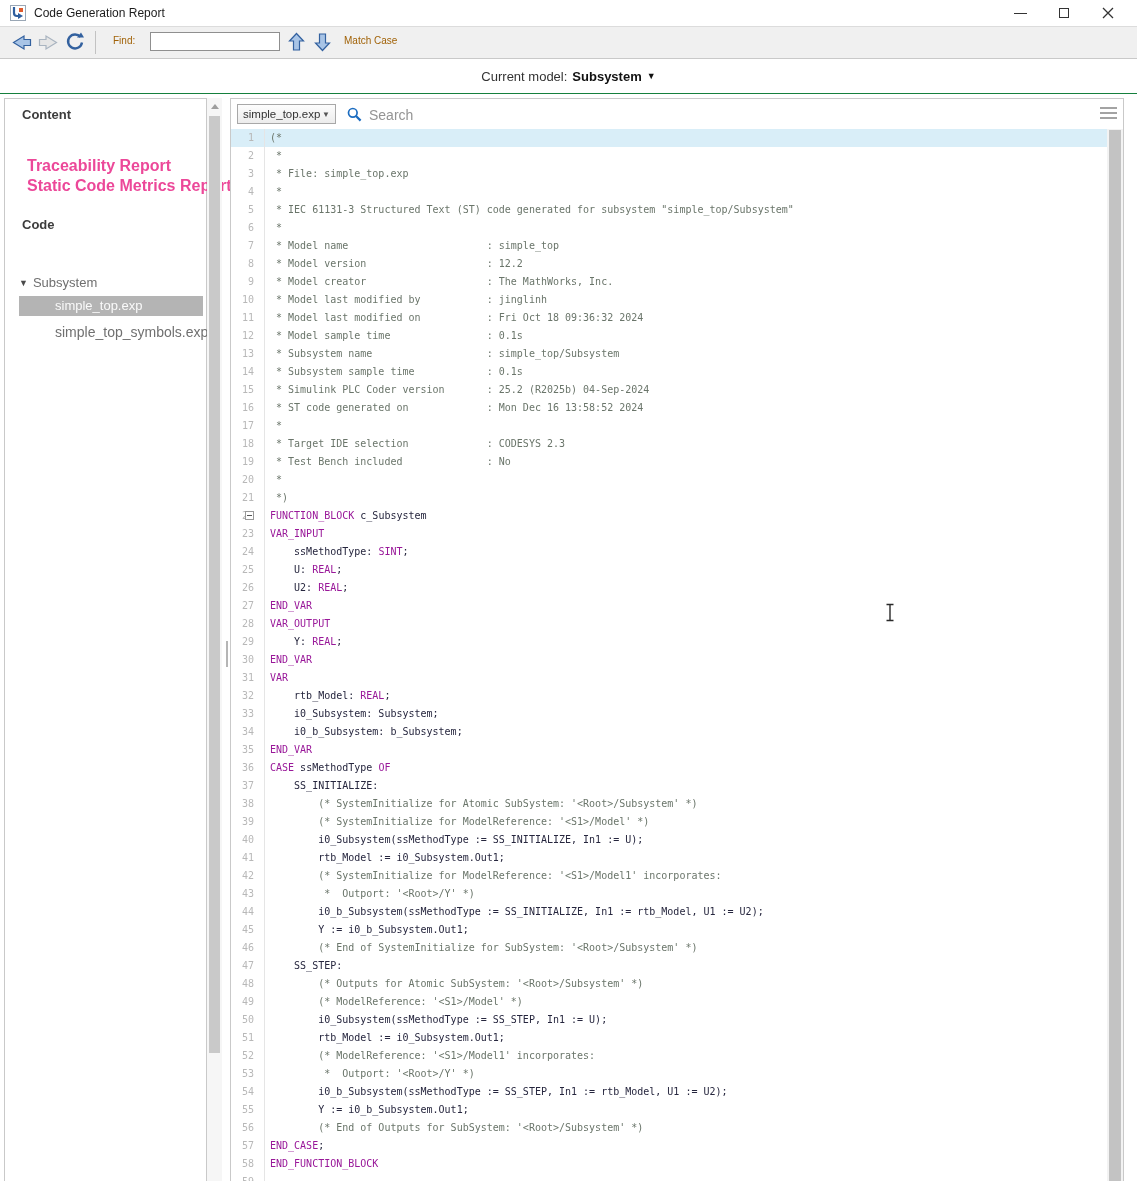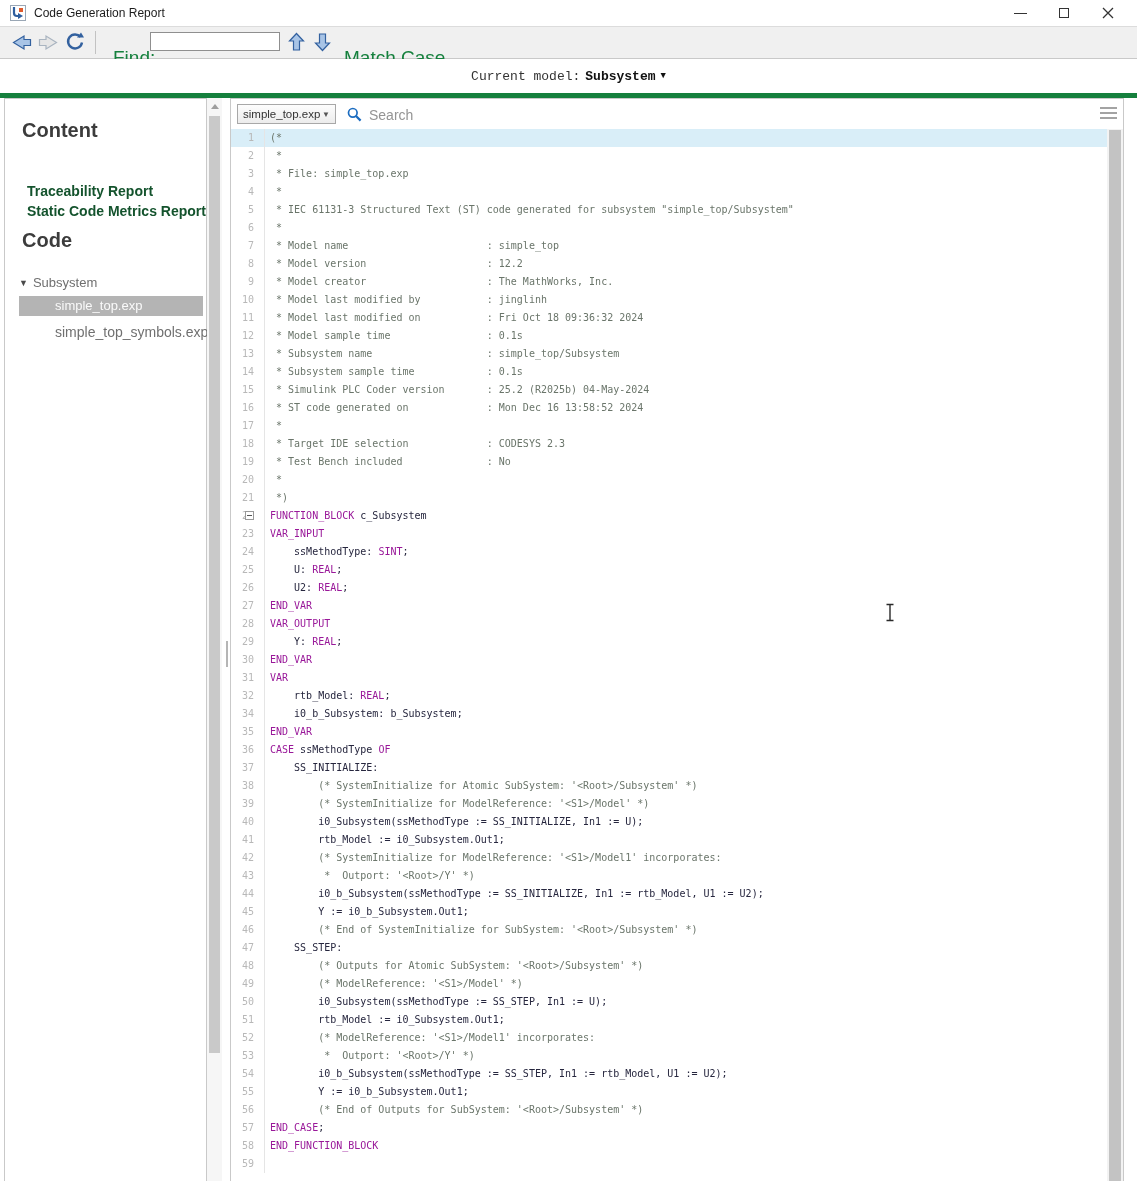--- a/index.html
+++ b/index.html
@@ -13,30 +13,30 @@
   .app-icon{position:absolute;left:10px;top:5px;width:16px;height:16px;border:1px solid #9aa7b5;background:#fff;box-sizing:border-box;}
   .title-text{position:absolute;left:34px;top:0;line-height:26px;font-size:12px;color:#1c1c1c;}
   .winbtn{position:absolute;top:0;width:28px;height:26px;display:flex;align-items:center;justify-content:center;}
   .wb-min{left:1006px;} .wb-max{left:1050px;} .wb-close{left:1094px;}
   .min-glyph{width:13px;height:0;border-top:1.5px solid #333;}
   .max-glyph{width:10px;height:10px;border:1.3px solid #333;box-sizing:border-box;}
   
   .toolbar{position:absolute;left:0;top:27px;right:0;height:31px;background:#f0f0f0;border-bottom:1px solid #c9c9c9;}
   .tb-abs{position:absolute;}
   .tb-sep{position:absolute;left:95px;top:4px;width:1px;height:23px;background:#c2c2c2;}
-  .tb-label{font-size:19px;color:#15803d;top:20px;}
+  .tb-label{font-size:10px;color:#a16207;top:8px;}
   .find-input{position:absolute;left:150px;top:5px;width:130px;height:19px;border:1px solid #8f8f8f;box-sizing:border-box;font-size:12px;padding:0 4px;background:#fff;outline:none;}
   
-  .modelbar{position:absolute;left:0;top:59px;right:0;height:34px;background:#fff;border-bottom:5px solid #15803d;display:flex;align-items:center;justify-content:center;font-size:13px;color:#333;font-family:Liberation Mono, monospace;}
+  .modelbar{position:absolute;left:0;top:59px;right:0;height:34px;background:#fff;border-bottom:1px solid #15803d;display:flex;align-items:center;justify-content:center;font-size:13px;color:#333;}
   .modelbar b{color:#111;margin-left:5px;}
   .model-caret{font-size:9px;color:#111;margin-left:5px;font-weight:bold;}
   
   .sidebar{position:absolute;left:4px;top:98px;width:203px;bottom:0;background:#fff;border:1px solid #c9c9c9;border-bottom:none;box-sizing:border-box;}
-  .sb-h{position:absolute;left:17px;font-size:20px;font-weight:bold;color:#3c3c3c;margin-top:12px;}
-  .sb-link{position:absolute;left:22px;font-size:14px;font-weight:bold;color:#14532d;cursor:pointer;white-space:nowrap;margin-top:26px;}
+  .sb-h{position:absolute;left:17px;font-size:13px;font-weight:bold;color:#3c3c3c;}
+  .sb-link{position:absolute;left:22px;font-size:16px;font-weight:bold;color:#ec4899;cursor:pointer;white-space:nowrap;}
   .tree-root{position:absolute;left:14px;top:176px;font-size:13px;color:#6f6f6f;white-space:nowrap;text-align:right;}
   .tree-caret{display:inline-block;font-size:9px;color:#4a4a4a;margin-right:5px;vertical-align:1px;}
   .tree-item-sel{position:absolute;left:14px;top:197px;width:184px;height:20px;background:#b4b4b4;color:#fafafa;font-size:13px;line-height:20px;padding-left:36px;box-sizing:border-box;white-space:nowrap;}
   .tree-item{position:absolute;left:50px;top:225px;font-size:14px;color:#707070;white-space:nowrap;}
   
   .side-scroll{position:absolute;left:207px;top:98px;width:15px;bottom:0;background:#f6f6f6;}
   .ss-up{position:absolute;left:0;top:0;width:15px;height:17px;display:flex;align-items:center;justify-content:center;}
   .ss-up-tri{width:0;height:0;border-left:4px solid transparent;border-right:4px solid transparent;border-bottom:5px solid #9e9e9e;}
   .ss-thumb{position:absolute;left:2px;top:18px;width:11px;height:937px;background:#c9c9c9;}
   .splitter{position:absolute;left:226px;top:641px;width:2px;height:26px;background:#b5b5b5;}
@@ -174,38 +174,39 @@
       <div class="code-row"><span class="ln">5</span><span class="cl"><span class="cm"> * IEC 61131-3 Structured Text (ST) code generated for subsystem "simple_top/Subsystem"</span></span></div>
       <div class="code-row"><span class="ln">6</span><span class="cl"><span class="cm"> *</span></span></div>
       <div class="code-row"><span class="ln">7</span><span class="cl"><span class="cm"> * Model name                       : simple_top</span></span></div>
       <div class="code-row"><span class="ln">8</span><span class="cl"><span class="cm"> * Model version                    : 12.2</span></span></div>
       <div class="code-row"><span class="ln">9</span><span class="cl"><span class="cm"> * Model creator                    : The MathWorks, Inc.</span></span></div>
       <div class="code-row"><span class="ln">10</span><span class="cl"><span class="cm"> * Model last modified by           : jinglinh</span></span></div>
       <div class="code-row"><span class="ln">11</span><span class="cl"><span class="cm"> * Model last modified on           : Fri Oct 18 09:36:32 2024</span></span></div>
       <div class="code-row"><span class="ln">12</span><span class="cl"><span class="cm"> * Model sample time                : 0.1s</span></span></div>
       <div class="code-row"><span class="ln">13</span><span class="cl"><span class="cm"> * Subsystem name                   : simple_top/Subsystem</span></span></div>
       <div class="code-row"><span class="ln">14</span><span class="cl"><span class="cm"> * Subsystem sample time            : 0.1s</span></span></div>
-      <div class="code-row"><span class="ln">15</span><span class="cl"><span class="cm"> * Simulink PLC Coder version       : 25.2 (R2025b) 04-May-2024</span></span></div>
+      <div class="code-row"><span class="ln">15</span><span class="cl"><span class="cm"> * Simulink PLC Coder version       : 25.2 (R2025b) 04-Sep-2024</span></span></div>
       <div class="code-row"><span class="ln">16</span><span class="cl"><span class="cm"> * ST code generated on             : Mon Dec 16 13:58:52 2024</span></span></div>
       <div class="code-row"><span class="ln">17</span><span class="cl"><span class="cm"> *</span></span></div>
       <div class="code-row"><span class="ln">18</span><span class="cl"><span class="cm"> * Target IDE selection             : CODESYS 2.3</span></span></div>
       <div class="code-row"><span class="ln">19</span><span class="cl"><span class="cm"> * Test Bench included              : No</span></span></div>
       <div class="code-row"><span class="ln">20</span><span class="cl"><span class="cm"> *</span></span></div>
       <div class="code-row"><span class="ln">21</span><span class="cl"><span class="cm"> *)</span></span></div>
       <div class="code-row"><span class="ln">22</span><span class="fold"></span><span class="cl"><span class="kw">FUNCTION_BLOCK</span> c_Subsystem</span></div>
       <div class="code-row"><span class="ln">23</span><span class="cl"><span class="kw">VAR_INPUT</span></span></div>
       <div class="code-row"><span class="ln">24</span><span class="cl">    ssMethodType: <span class="kw">SINT</span>;</span></div>
       <div class="code-row"><span class="ln">25</span><span class="cl">    U: <span class="kw">REAL</span>;</span></div>
       <div class="code-row"><span class="ln">26</span><span class="cl">    U2: <span class="kw">REAL</span>;</span></div>
       <div class="code-row"><span class="ln">27</span><span class="cl"><span class="kw">END_VAR</span></span></div>
       <div class="code-row"><span class="ln">28</span><span class="cl"><span class="kw">VAR_OUTPUT</span></span></div>
       <div class="code-row"><span class="ln">29</span><span class="cl">    Y: <span class="kw">REAL</span>;</span></div>
       <div class="code-row"><span class="ln">30</span><span class="cl"><span class="kw">END_VAR</span></span></div>
       <div class="code-row"><span class="ln">31</span><span class="cl"><span class="kw">VAR</span></span></div>
       <div class="code-row"><span class="ln">32</span><span class="cl">    rtb_Model: <span class="kw">REAL</span>;</span></div>
+      <div class="code-row"><span class="ln">33</span><span class="cl">    i0_Subsystem: Subsystem;</span></div>
       <div class="code-row"><span class="ln">34</span><span class="cl">    i0_b_Subsystem: b_Subsystem;</span></div>
       <div class="code-row"><span class="ln">35</span><span class="cl"><span class="kw">END_VAR</span></span></div>
       <div class="code-row"><span class="ln">36</span><span class="cl"><span class="kw">CASE</span> ssMethodType <span class="kw">OF</span></span></div>
       <div class="code-row"><span class="ln">37</span><span class="cl">    SS_INITIALIZE:</span></div>
       <div class="code-row"><span class="ln">38</span><span class="cl"><span class="cm">        (* SystemInitialize for Atomic SubSystem: '&lt;Root&gt;/Subsystem' *)</span></span></div>
       <div class="code-row"><span class="ln">39</span><span class="cl"><span class="cm">        (* SystemInitialize for ModelReference: '&lt;S1&gt;/Model' *)</span></span></div>
       <div class="code-row"><span class="ln">40</span><span class="cl">        i0_Subsystem(ssMethodType := SS_INITIALIZE, In1 := U);</span></div>
       <div class="code-row"><span class="ln">41</span><span class="cl">        rtb_Model := i0_Subsystem.Out1;</span></div>
       <div class="code-row"><span class="ln">42</span><span class="cl"><span class="cm">        (* SystemInitialize for ModelReference: '&lt;S1&gt;/Model1' incorporates:</span></span></div>
       <div class="code-row"><span class="ln">43</span><span class="cl"><span class="cm">         *  Outport: '&lt;Root&gt;/Y' *)</span></span></div>

